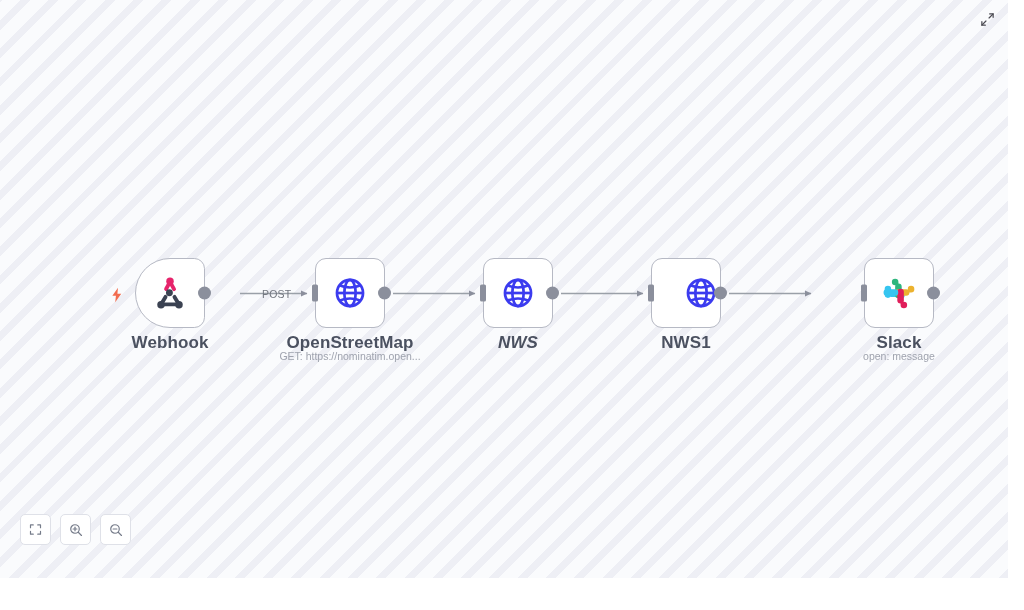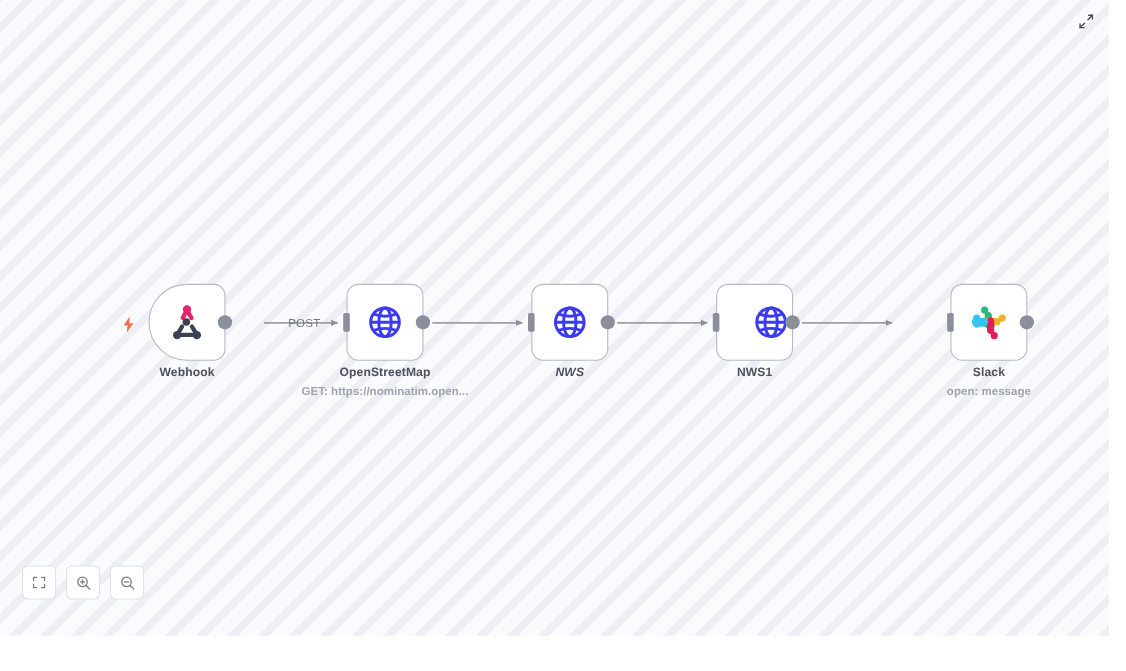--- a/index.html
+++ b/index.html
@@ -84,34 +84,33 @@
     align-items: center;
     justify-content: center;
   }
 
   .node-label {
     position: absolute;
     top: 74px;
     left: 50%;
     transform: translateX(-50%);
     white-space: nowrap;
-    font-size: 11px;
+    font-size: 17px;
     font-weight: bold;
     color: #4b5160;
     letter-spacing: .1px;
   }
   .node-sub {
     position: absolute;
     top: 91px;
     left: 50%;
     transform: translateX(-50%);
     white-space: nowrap;
     font-size: 10.5px;
     color: #9fa3ae;
-    font-weight: bold;
   }
 
   
   .port-out {
     position: absolute;
     right: -7px;
     top: 50%;
     transform: translateY(-50%);
     width: 13px;
     height: 13px;

